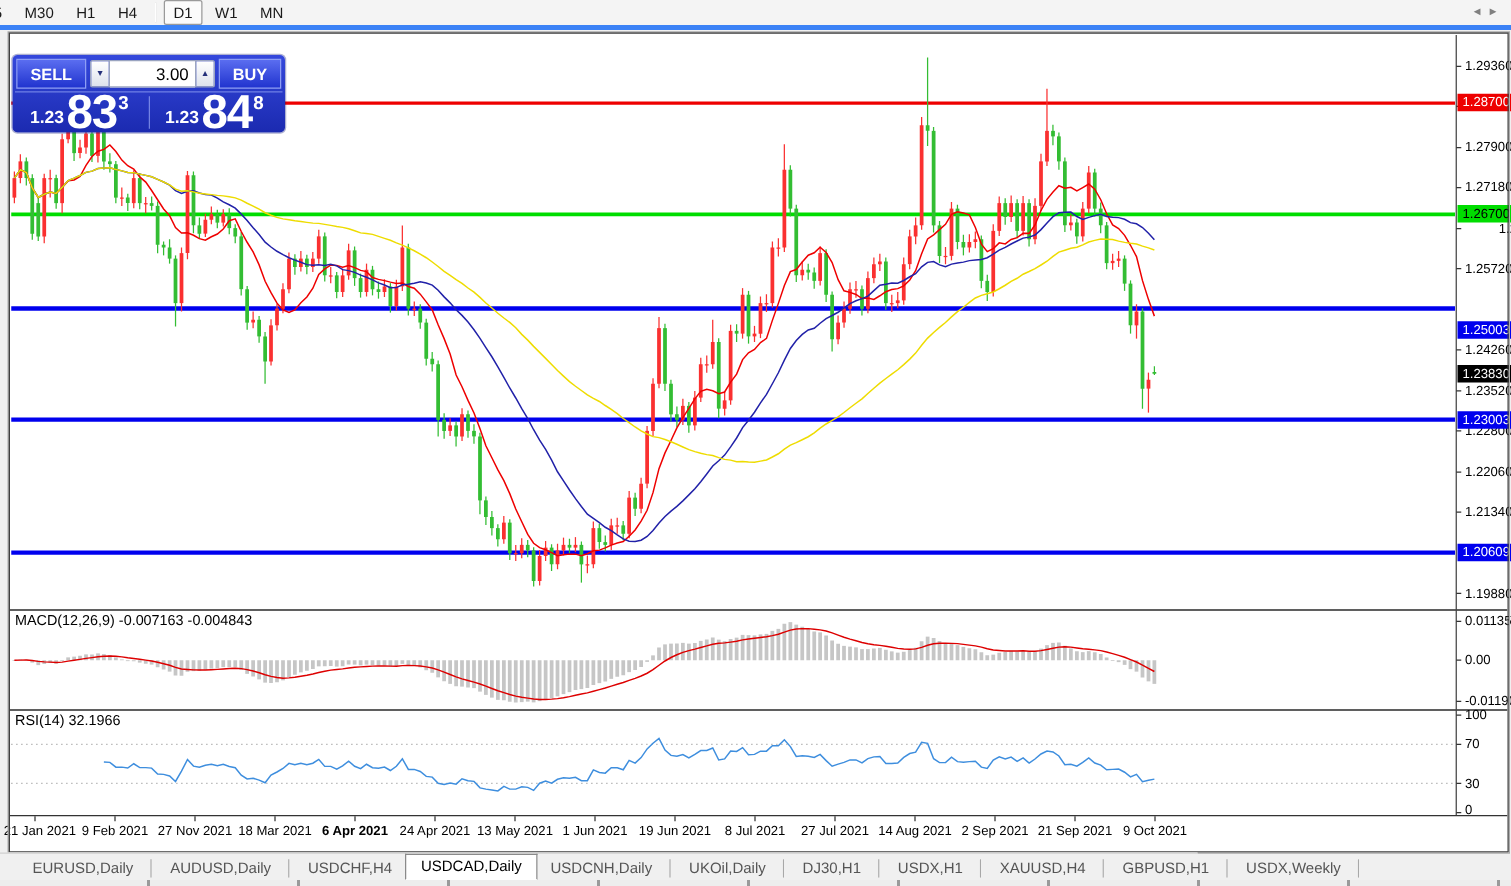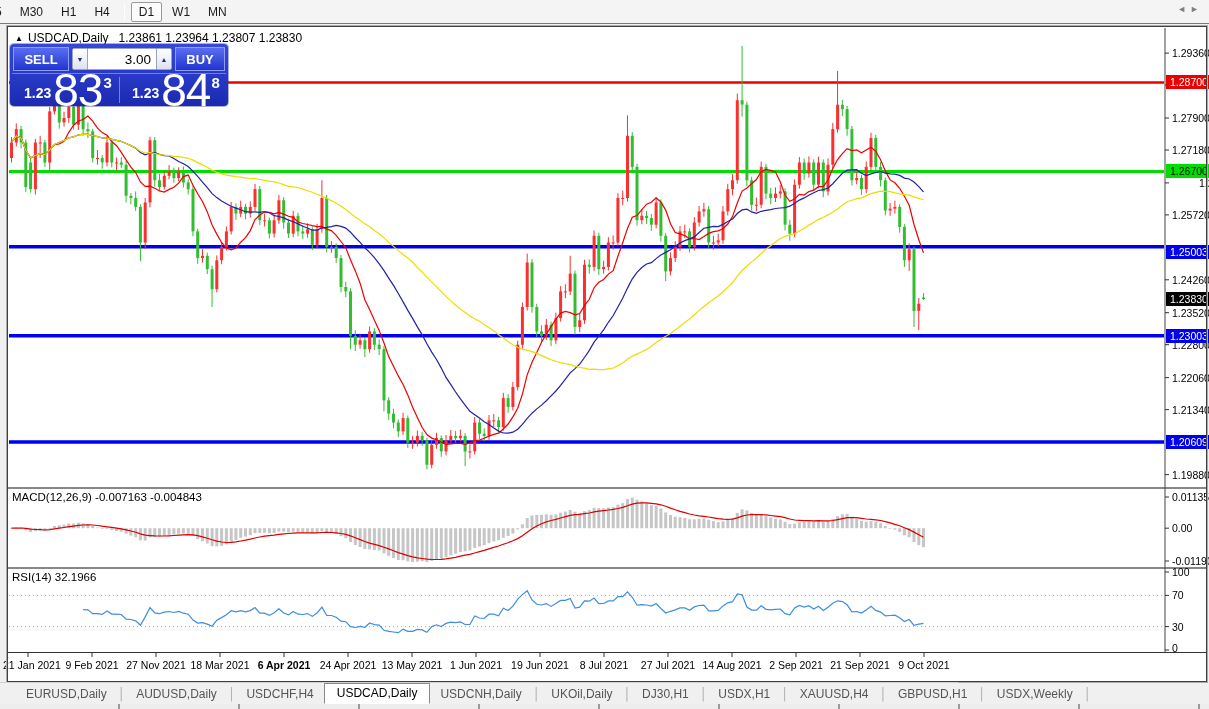--- a/index.html
+++ b/index.html
@@ -1,21 +1,21 @@
 <!DOCTYPE html>
 <html><head>
 <meta charset="utf-8">
 <style>
   html,body{margin:0;padding:0;background:#d8d8d8;}
   *{box-sizing:border-box;}
   .screen{position:relative;width:1209px;height:709px;background:#f0f0f0;
     font-family:"Liberation Sans",sans-serif;overflow:hidden;-webkit-font-smoothing:antialiased;}
   
   .tf-bar{position:absolute;left:0;top:0;width:1209px;height:24px;background:#f4f4f4;
-    border-bottom:1px solid #3b82f6;display:flex;align-items:center;overflow:hidden;padding-left:0;}
+    border-bottom:4px solid #3b82f6;display:flex;align-items:center;overflow:hidden;padding-left:0;}
   .tf-item{font-size:12px;color:#1a1a1a;padding:2px 7px;margin:0 1px;border:1px solid transparent;cursor:default;}
   .tf-item.first{margin-left:-13px;}
   .tf-item.active{background:#fbfbfb;border:1px solid #9a9a9a;border-radius:2px;}
   .tf-sep{width:1px;height:16px;background:#c2c2c2;margin:0 5px;border-right:1px solid #fff;}
   
   .client{position:absolute;left:8px;top:27px;width:1198px;height:654px;background:#ffffff;}
   .frame{position:absolute;left:7px;top:26px;width:1200px;height:656px;border:1px solid #404040;
     box-shadow:0 0 0 1px #aaaaaa;pointer-events:none;}
   .chart-svg{position:absolute;left:8px;top:27px;}
   
@@ -39,21 +39,21 @@
   .btn.sell{left:3px;width:56px;}
   .btn.buy{right:3px;width:50px;}
   .spin-btn{position:absolute;top:4px;width:16px;height:22px;background:linear-gradient(#ffffff,#dde2ec);
     border:1px solid #9aa4c0;color:#24307a;font-size:7px;display:flex;align-items:center;justify-content:center;cursor:pointer;}
   .spin-down{left:62px;border-radius:2px 0 0 2px;}
   .spin-up{left:146px;border-radius:0 2px 2px 0;}
   .vol{position:absolute;left:78px;top:4px;width:68px;height:22px;border:1px solid #9aa4c0;border-left:none;border-right:none;
     background:#fff;color:#000;font-size:13.5px;text-align:right;padding:0 5px 0 0;font-family:"Liberation Sans",sans-serif;}
   .price-box{position:absolute;top:31px;height:30px;color:#fff;display:flex;align-items:flex-end;}
   .price-box .small{font-size:14px;font-weight:700;margin:0 2px 4px 0;}
-  .price-box .big{font-size:46px;font-weight:400;line-height:30px;letter-spacing:-1px;}
+  .price-box .big{font-size:38px;font-weight:700;line-height:30px;letter-spacing:-1px;}
   .price-box .sup{font-size:15px;font-weight:700;margin:0 0 14px 1px;}
   .pb-sell{left:14px;}
   .pb-buy{left:122px;}
   .pb-divider{position:absolute;left:109px;top:33px;width:1px;height:26px;background:rgba(170,185,255,.6);}
   
   .tabbar{position:absolute;left:0;top:682px;width:958px;height:22px;background:#f0f0f0;
     border-top:1px solid #d0d0d0;display:flex;align-items:center;padding-left:16px;font-size:12px;color:#555;}
   .tab{padding:2px 10px;cursor:pointer;white-space:nowrap;}
   .tab.active{background:#ffffff;border:1px solid #8a8a8a;border-bottom:1px solid #ffffff;color:#000;
     padding:2px 12px;height:21px;display:flex;align-items:center;margin-top:-1px;}
@@ -705,40 +705,37 @@
         <line x1="540" x2="540" y1="653" y2="657" stroke="#333" stroke-width="1"></line>
         <line x1="604" x2="604" y1="653" y2="657" stroke="#333" stroke-width="1"></line>
         <line x1="668" x2="668" y1="653" y2="657" stroke="#333" stroke-width="1"></line>
         <line x1="732" x2="732" y1="653" y2="657" stroke="#333" stroke-width="1"></line>
         <line x1="796" x2="796" y1="653" y2="657" stroke="#333" stroke-width="1"></line>
         <line x1="860" x2="860" y1="653" y2="657" stroke="#333" stroke-width="1"></line>
         <line x1="924" x2="924" y1="653" y2="657" stroke="#333" stroke-width="1"></line>
       </svg>
   </div>
 
-  <div class="title">
-    <span class="tri">▲</span><span class="sym">USDCAD,Daily</span><span>1.23861 1.23964 1.23807 1.23830</span>
-  </div>
 
   <div id="labels">
       <div class="ptick" style="top: 47.1167px;">1.29360</div>
       <div class="ptick" style="top: 79.1245px;">1.28640</div>
       <div class="ptick" style="top: 112.021px;">1.27900</div>
       <div class="ptick" style="top: 144.029px;">1.27180</div>
       <div class="ptick" style="top: 176.926px; margin-left: 27px;">1.26440</div>
       <div class="ptick" style="top: 208.934px; text-align: center;">1.25720</div>
       <div class="ptick" style="top: 273.839px;">1.24260</div>
       <div class="ptick" style="top: 306.735px;">1.23520</div>
       <div class="ptick" style="top: 338.743px;">1.22800</div>
       <div class="ptick" style="top: 371.64px;">1.22060</div>
       <div class="ptick" style="top: 403.648px;">1.21340</div>
       <div class="ptick" style="top: 468.553px;">1.19880</div>
       <div class="badge" style="top: 75.4572px; background: rgb(238, 0, 0); color: rgb(255, 255, 255);">1.28700</div>
       <div class="badge" style="top: 164.368px; background: rgb(0, 221, 0); color: rgb(0, 0, 0);">1.26700</div>
-      <div class="badge" style="top: 245px; background: rgb(0, 0, 238); color: rgb(255, 255, 255);">1.25003</div>
+      <div class="badge" style="top: 257px; background: rgb(0, 0, 238); color: rgb(255, 255, 255);">1.25003</div>
       <div class="badge" style="top: 291.954px; background: rgb(0, 0, 0); color: rgb(255, 255, 255);">1.23830</div>
       <div class="badge" style="top: 328.719px; background: rgb(0, 0, 238); color: rgb(255, 255, 255);">1.23003</div>
       <div class="badge" style="top: 435.145px; background: rgb(0, 0, 238); color: rgb(255, 255, 255);">1.20609</div>
       <div class="mtick" style="top: 491px;">0.01135</div>
       <div class="mtick" style="top: 522.198px;">0.00</div>
       <div class="mtick" style="top: 555px;">-0.011904</div>
       <div class="rtick" style="top: 566px;">100</div>
       <div class="rtick" style="top: 589.4px;">70</div>
       <div class="rtick" style="top: 620.6px;">30</div>
       <div class="rtick" style="top: 642px;">0</div>

